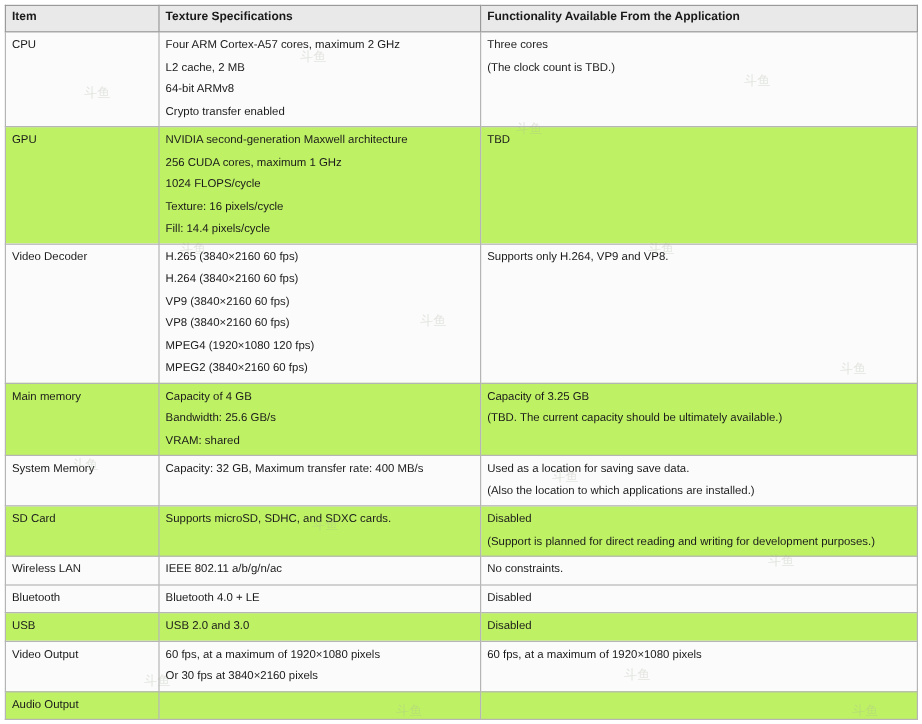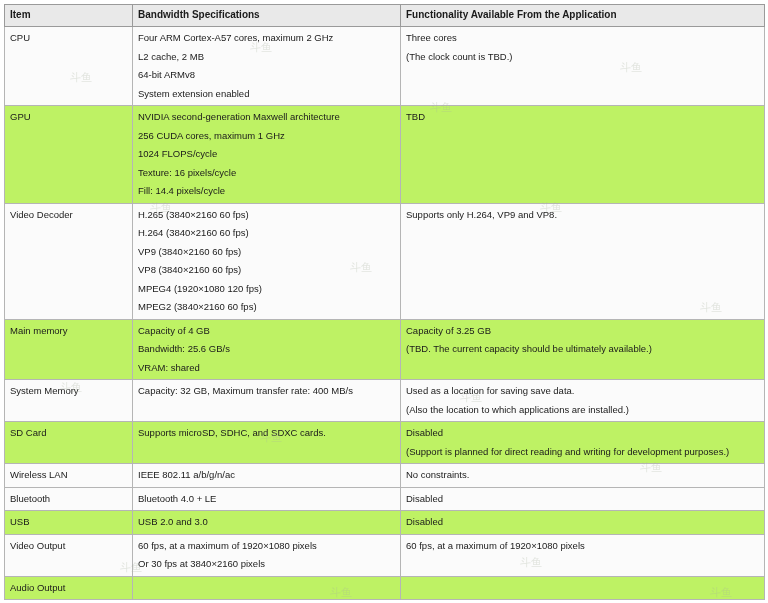--- a/index.html
+++ b/index.html
@@ -69,33 +69,33 @@
 
 <table id="spec-table">
   <colgroup>
     <col class="c0">
     <col class="c1">
     <col class="c2">
   </colgroup>
   <thead>
     <tr>
       <th>Item</th>
-      <th>Bandwidth Specifications</th>
+      <th>Texture Specifications</th>
       <th>Functionality Available From the Application</th>
     </tr>
   </thead>
   <tbody id="table-body">
       <tr>
         <td>CPU</td>
         <td>
           <div class="cell-lines">
             <div>Four ARM Cortex-A57 cores, maximum 2 GHz</div>
             <div>L2 cache, 2 MB</div>
             <div>64-bit ARMv8</div>
-            <div>System extension enabled</div>
+            <div>Crypto transfer enabled</div>
           </div>
         </td>
         <td>
           <div class="cell-lines">
             <div>Three cores</div>
             <div>(The clock count is TBD.)</div>
           </div>
         </td>
       </tr>
       <tr class="alt">

